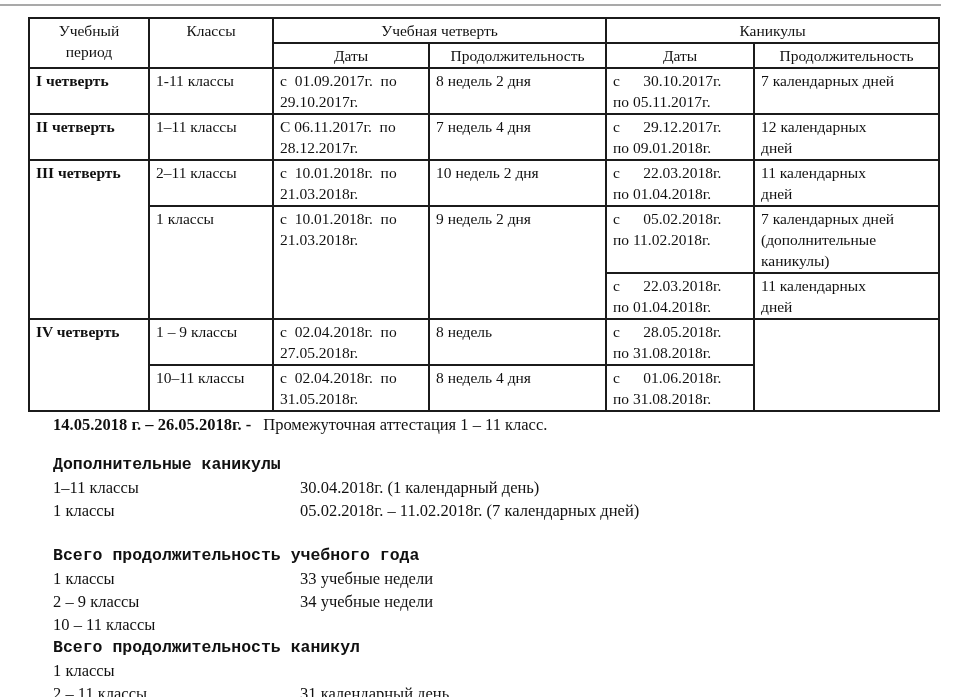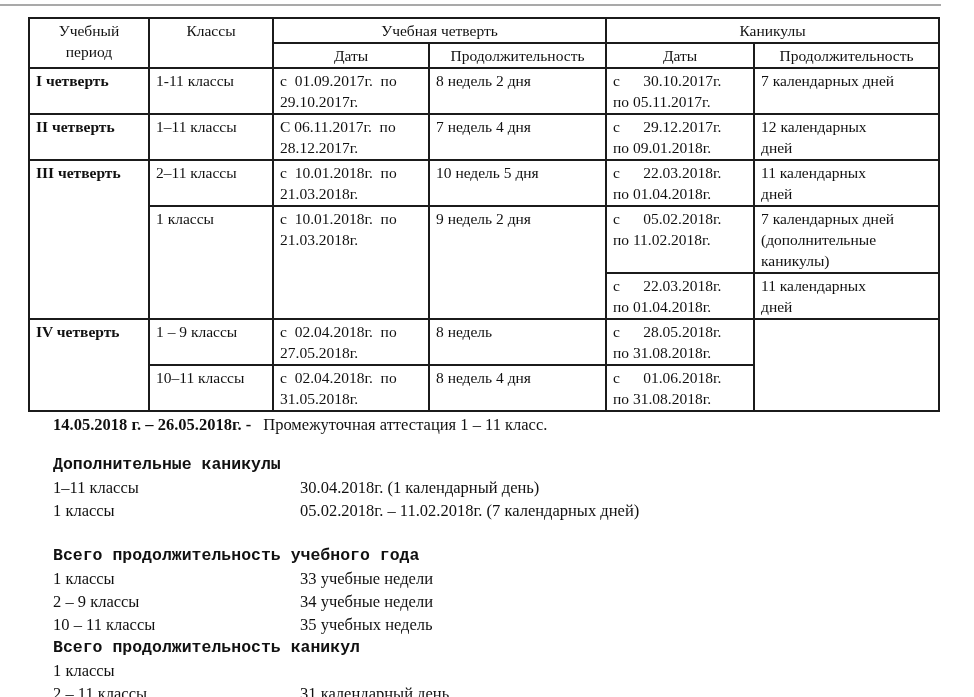--- a/index.html
+++ b/index.html
@@ -111,21 +111,21 @@
 по 09.01.2018г.</td>
         <td>12 календарных
 дней</td>
       </tr>
 
       <tr class="rA">
         <td class="period" rowspan="3">III четверть</td>
         <td>2–11 классы</td>
         <td>с  10.01.2018г.  по
 21.03.2018г.</td>
-        <td>10 недель 5 дня</td>
+        <td>10 недель 2 дня</td>
         <td>с      22.03.2018г.
 по 01.04.2018г.</td>
         <td>11 календарных
 дней</td>
       </tr>
 
       <tr class="rB">
         <td rowspan="2">1 классы</td>
         <td rowspan="2">с  10.01.2018г.  по
 21.03.2018г.</td>
@@ -187,21 +187,20 @@
     <div class="kv-row">
       <span class="kv-label">1 классы</span>
       <span class="kv-value">33 учебные недели</span>
     </div>
     <div class="kv-row">
       <span class="kv-label">2 – 9 классы</span>
       <span class="kv-value">34 учебные недели</span>
     </div>
     <div class="kv-row">
       <span class="kv-label">10 – 11 классы</span>
-      <span class="kv-value">35 учебных недель</span>
     </div>
     <div class="sec-title">Всего продолжительность каникул</div>
     <div class="kv-row">
       <span class="kv-label">1 классы</span>
     </div>
     <div class="kv-row">
       <span class="kv-label">2 – 11 классы</span>
       <span class="kv-value">31 календарный день</span>
     </div>
   </div>

